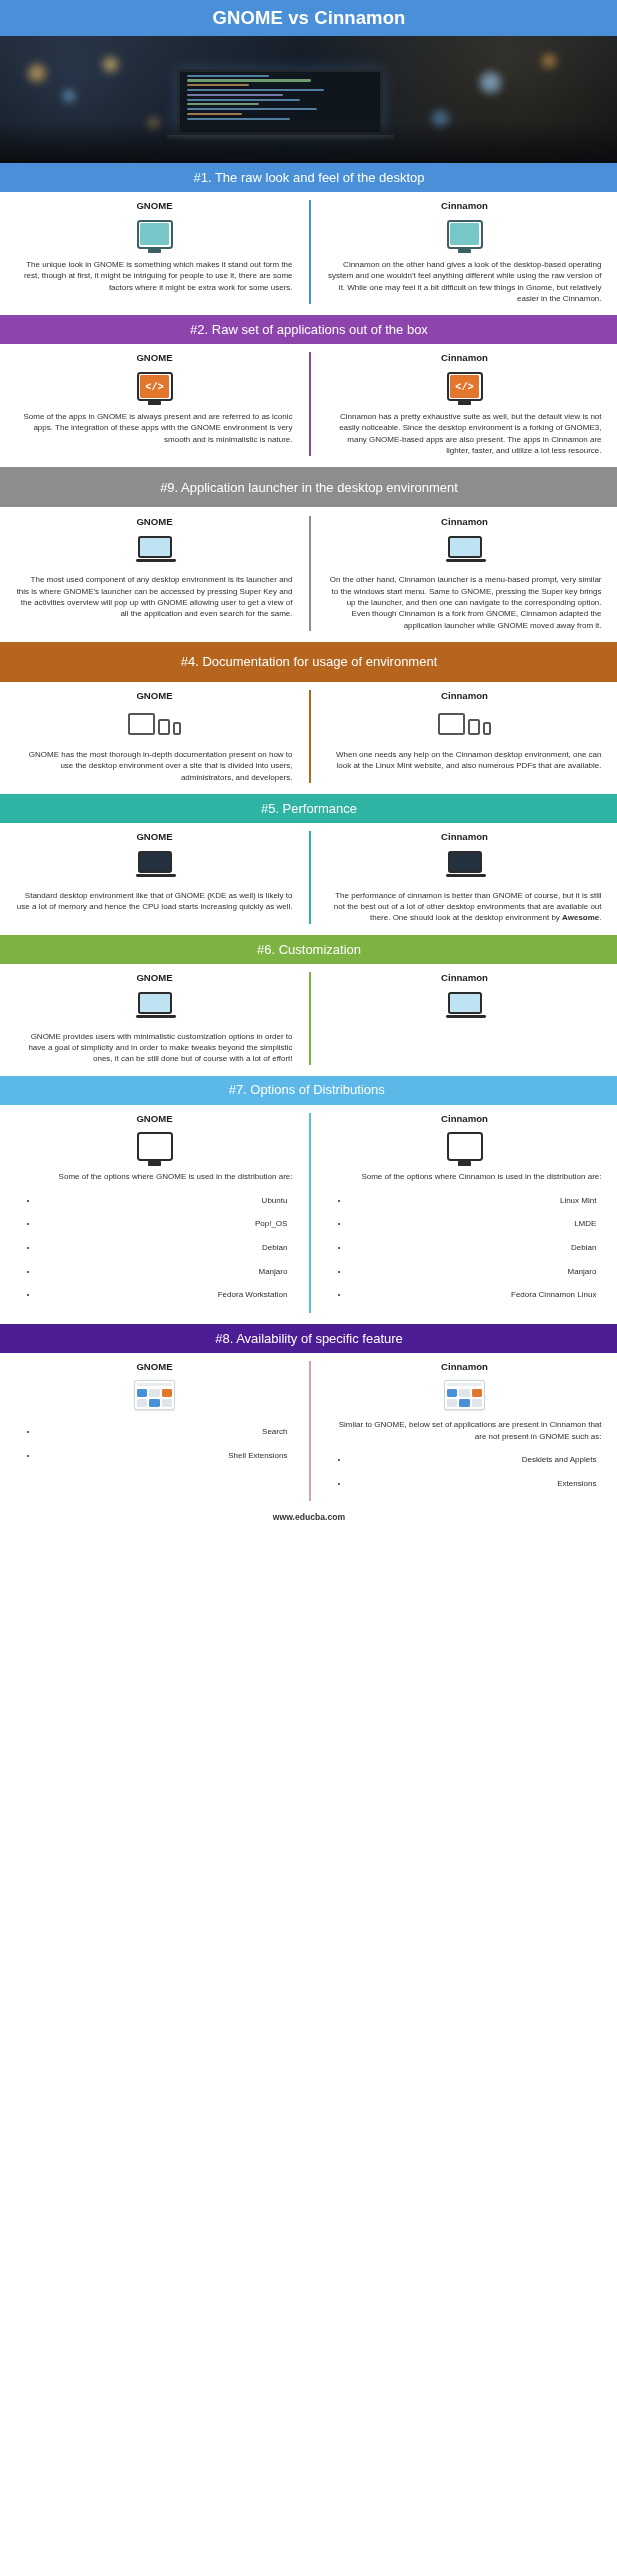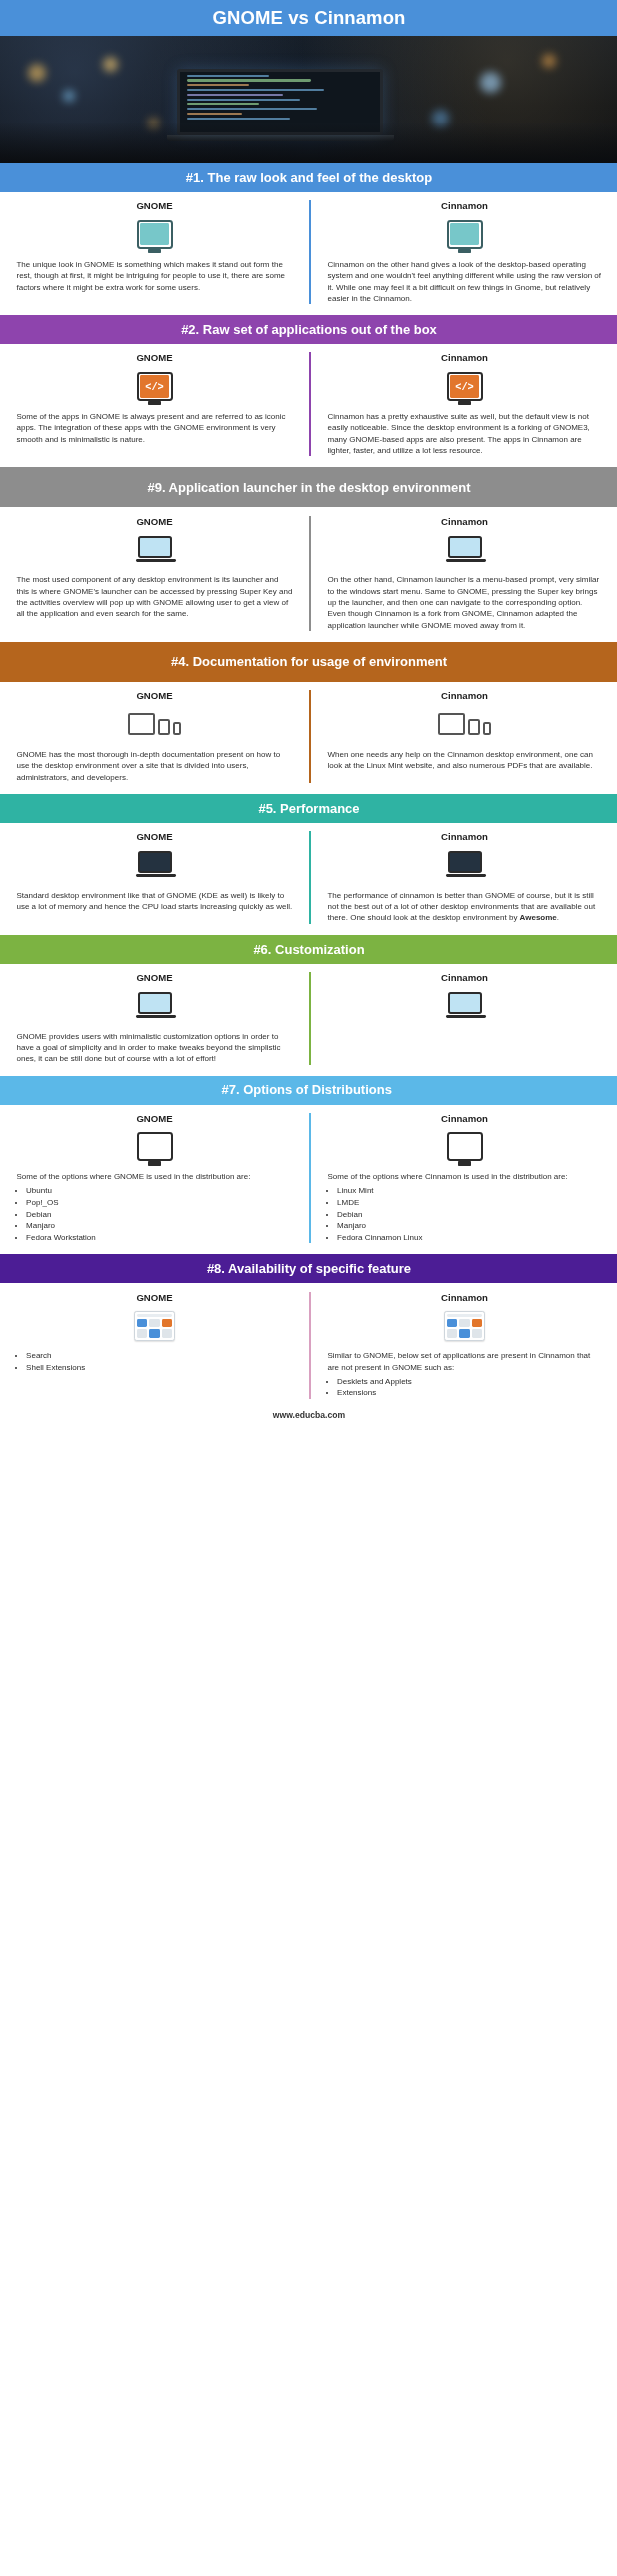--- a/index.html
+++ b/index.html
@@ -86,21 +86,21 @@
     display: flex;
     align-items: center;
     justify-content: center;
     text-align: center;
     padding: 0 20.6px;
   }
   .band.tall { height: 40px; }
   .band .band-text {
     color: #ffffff;
     font-size: 13px;
-    font-weight: bold;
+    font-weight: normal;
     line-height: 1.18;
   }
 
   
   .cols {
     display: flex;
     padding: 8.2px 0 11px 0;
     position: relative;
   }
   .cols:after {
@@ -126,30 +126,30 @@
     height: 38px;
     display: flex;
     align-items: center;
     justify-content: center;
     margin-bottom: 5.5px;
   }
   .col .col-body {
     font-size: 8px;
     line-height: 1.42;
     color: #2f2f2f;
-    text-align: left;
+    text-align: right;
     padding: 0 6.9px;
   }
   .col ul {
     margin: 2.7px 0 0 16.5px;
     text-align: left;
     font-size: 8px;
     line-height: 1.45;
   }
-  .col ul li { margin: 0; }
+  .col ul li { margin: 12px; text-align: right; }
   strong { font-weight: bold; }
 
   
   .monitor {
     width: 36px; height: 29px;
     border: 2.1px solid #2b2b2b;
     border-radius: 3.4px;
     position: relative;
     background: #ffffff;
   }

